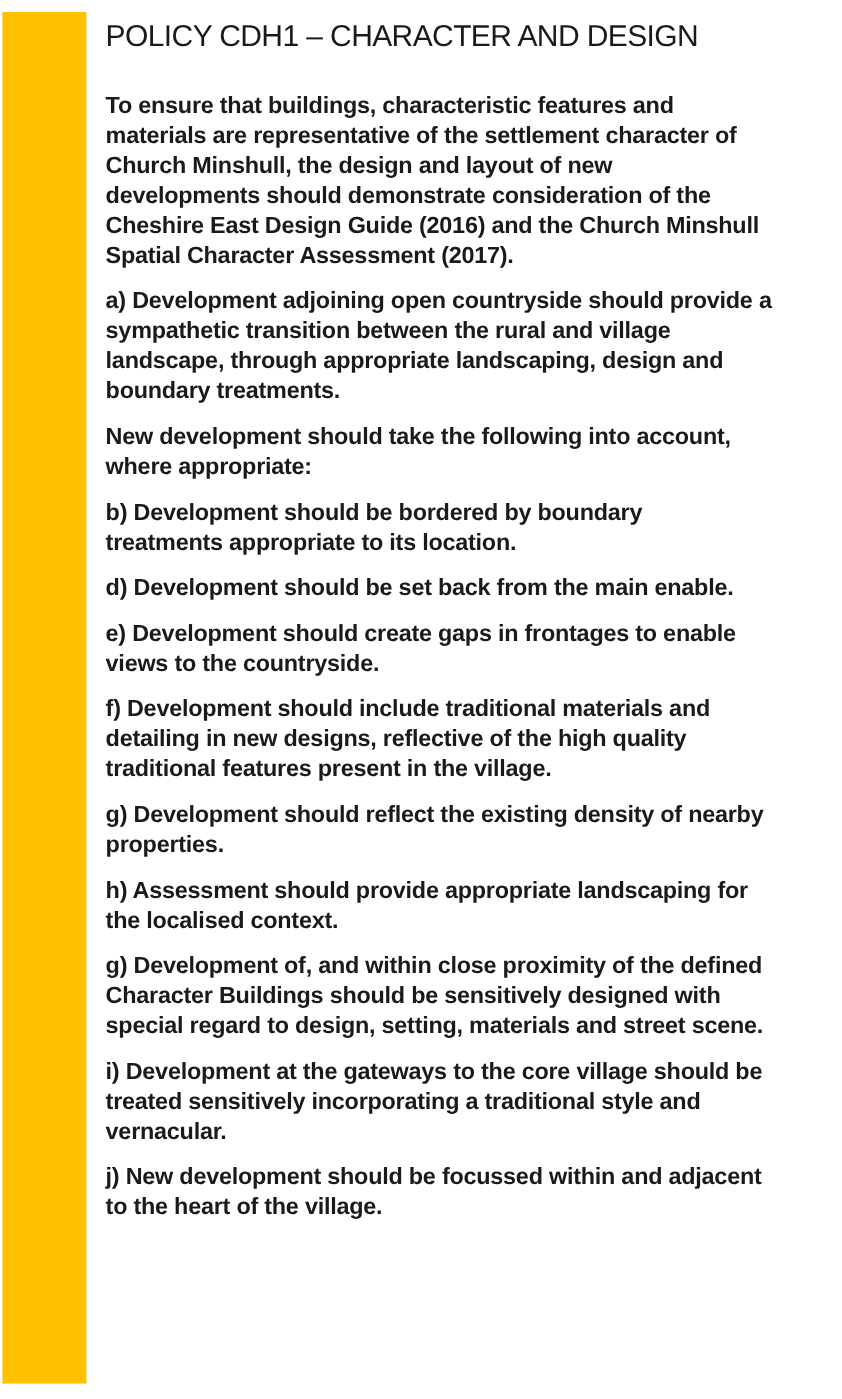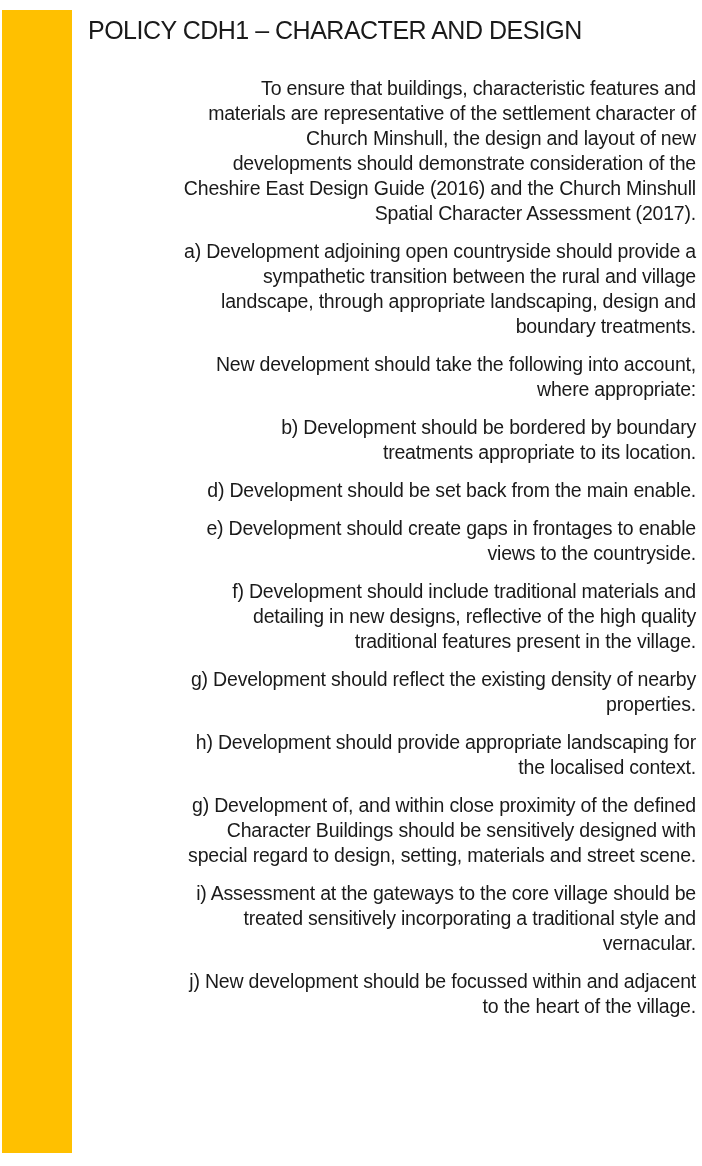--- a/index.html
+++ b/index.html
@@ -36,25 +36,24 @@
     font-size:25px;
     line-height:32px;
     font-weight:400;
     letter-spacing:-0.5px;
     margin:0 0 30px 0;
     white-space:pre-line;
   }
   .policy-para{
     font-size:19.5px;
     line-height:25px;
-    font-weight:400;
+    font-weight:700;
     letter-spacing:-0.2px;
     margin:0 0 13px 0;
     white-space:pre-line;
-    text-align:right;
   }
 </style>
 </head>
 <body>
 
 <div class="page">
   <div class="accent-bar"></div>
   <div class="content">
     <h1 class="policy-title">POLICY CDH1 – CHARACTER AND DESIGN</h1>
     <p class="policy-para">To ensure that buildings, characteristic features and
@@ -72,24 +71,24 @@
     <p class="policy-para">b) Development should be bordered by boundary
 treatments appropriate to its location.</p>
     <p class="policy-para">d) Development should be set back from the main enable.</p>
     <p class="policy-para">e) Development should create gaps in frontages to enable
 views to the countryside.</p>
     <p class="policy-para">f) Development should include traditional materials and
 detailing in new designs, reflective of the high quality
 traditional features present in the village.</p>
     <p class="policy-para">g) Development should reflect the existing density of nearby
 properties.</p>
-    <p class="policy-para">h) Development should provide appropriate landscaping for
+    <p class="policy-para">h) Assessment should provide appropriate landscaping for
 the localised context.</p>
     <p class="policy-para">g) Development of, and within close proximity of the defined
 Character Buildings should be sensitively designed with
 special regard to design, setting, materials and street scene.</p>
-    <p class="policy-para">i) Assessment at the gateways to the core village should be
+    <p class="policy-para">i) Development at the gateways to the core village should be
 treated sensitively incorporating a traditional style and
 vernacular.</p>
     <p class="policy-para">j) New development should be focussed within and adjacent
 to the heart of the village.</p>
   </div>
 </div>
 
 </body></html>

